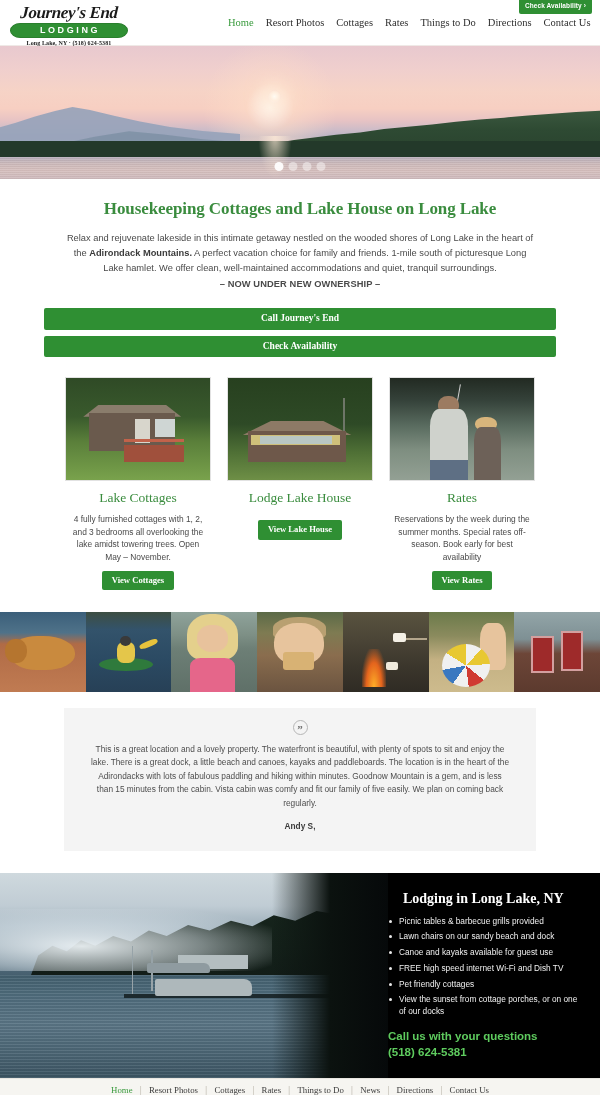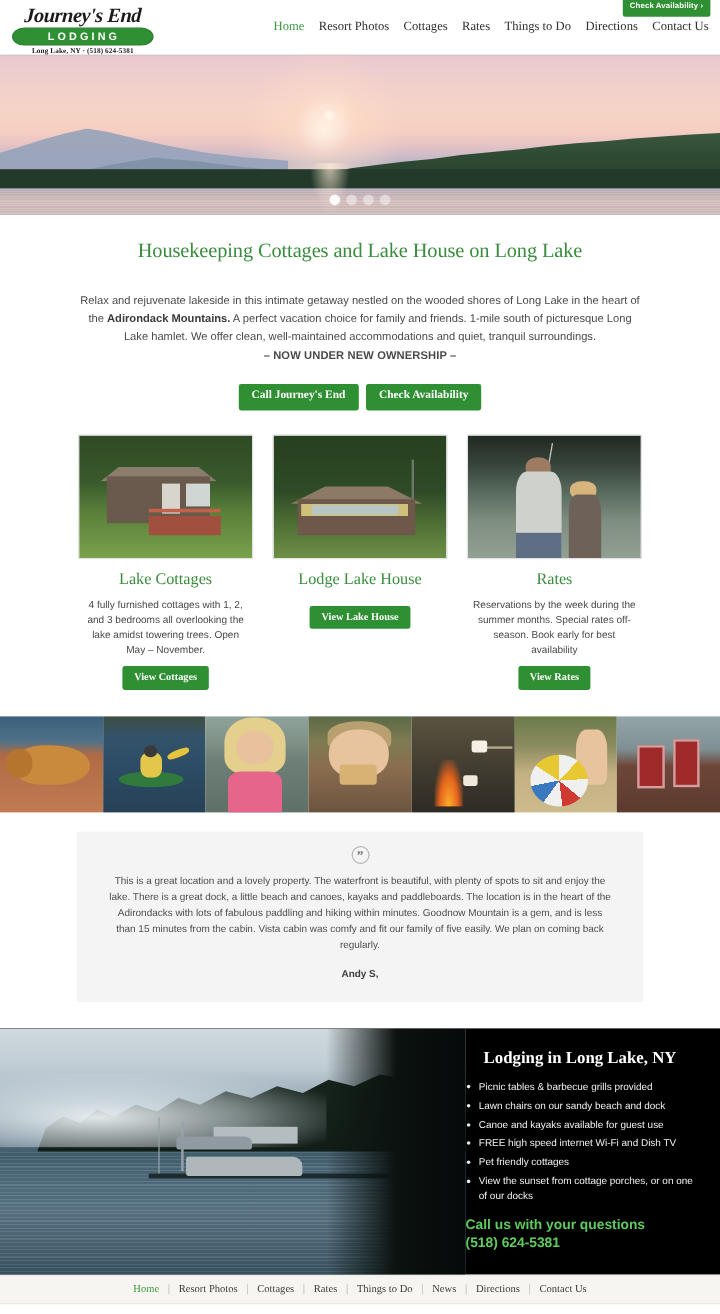--- a/index.html
+++ b/index.html
@@ -142,36 +142,36 @@
     display: flex; gap: 5px; z-index: 5;
   }
   .dot { width: 9px; height: 9px; border-radius: 50%; background: rgba(255,255,255,.45); }
   .dot.active { background: rgba(255,255,255,.92); }
 
   
   .intro { padding: 20px 44px 0; text-align: center; }
   .intro h1 {
     font-family: "Liberation Serif", serif;
     font-size: 17px;
-    font-weight: normal;
+    font-weight: bold;
     color: #3a8c3e;
     letter-spacing: -0.1px;
-    margin-bottom: 24px;
+    margin-bottom: 12px;
   }
   .intro p {
     font-size: 9.3px;
     line-height: 1.62;
     color: #4a4a4a;
     max-width: 470px;
     margin: 0 auto;
   }
   .intro p b { font-weight: bold; color: #3b3b3b; }
   .intro .owner { display: block; font-weight: bold; margin-top: 1px; letter-spacing: .1px; }
 
-  .cta-row { display: flex; justify-content: center; gap: 6px; margin-top: 16px; }
+  .cta-row { display: flex; justify-content: center; gap: 6px; margin-top: 16px; flex-direction: column; }
   .btn {
     background: #2f8f33;
     color: #fff;
     font-family: "Liberation Serif", serif;
     font-weight: bold;
     font-size: 9.5px;
     padding: 5px 11px 6px;
     border: 0;
     border-radius: 2px;
     line-height: 1.1;

